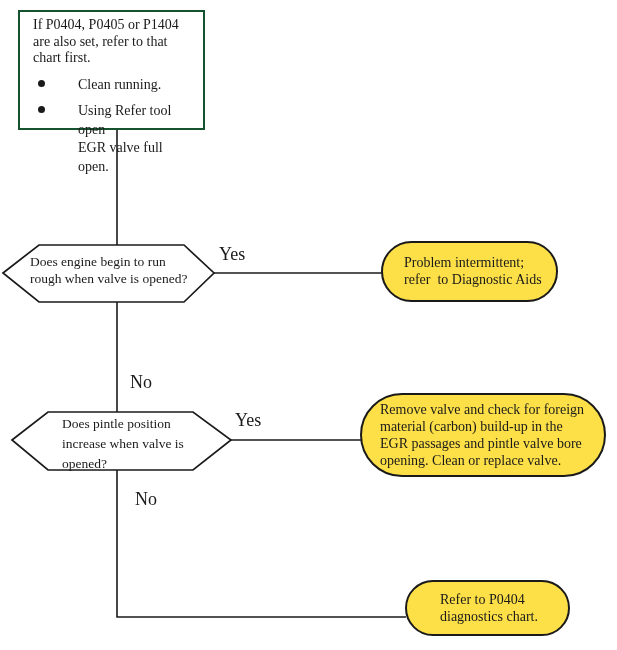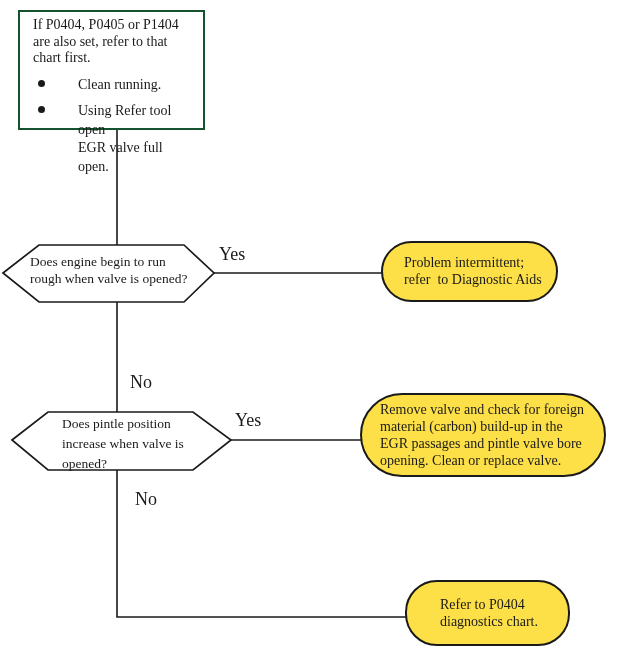--- a/index.html
+++ b/index.html
@@ -49,21 +49,21 @@
     position: absolute;
     border: 2.5px solid #1a1a1a;
     box-sizing: border-box;
     display: flex;
     align-items: center;
     background: #fde047;
     font-size: 14px;
   }
   .s1 { left: 381px; top: 241px; width: 177px; height: 61px; border-radius: 31px; padding-left: 21px; line-height: 16.5px; }
   .s2 { left: 360px; top: 393px; width: 246px; height: 84px; border-radius: 47px; padding-left: 18px; line-height: 17px; }
-  .s3 { left: 405px; top: 580px; width: 165px; height: 66px; border-radius: 32px; padding-left: 33px; line-height: 17px; }
+  .s3 { left: 405px; top: 580px; width: 165px; height: 56px; border-radius: 32px; padding-left: 33px; line-height: 17px; }
 </style>
 </head>
 <body>
 
 <div class="canvas">
 
   <svg class="layer" viewBox="0 0 617 650" aria-hidden="true">
     <line x1="117" y1="130" x2="117" y2="245" stroke="#1a1a1a"></line>
     <line x1="214" y1="273" x2="382" y2="273" stroke="#1a1a1a"></line>
     <line x1="117" y1="302" x2="117" y2="412" stroke="#1a1a1a"></line>

